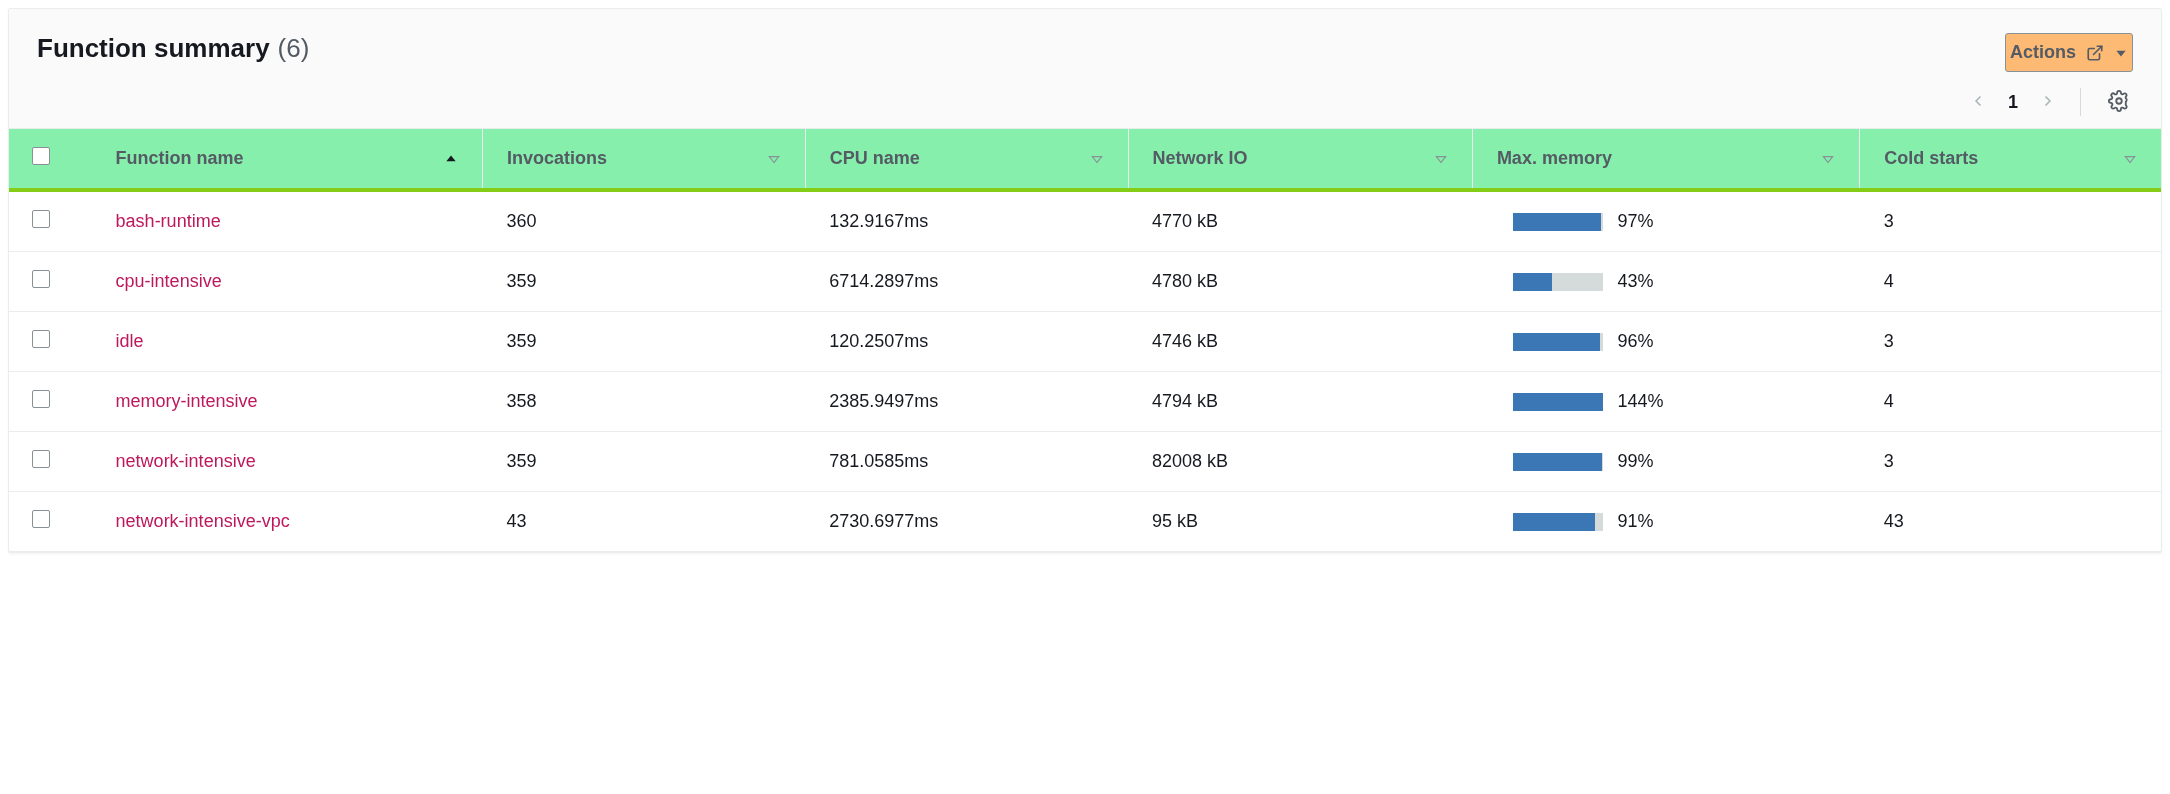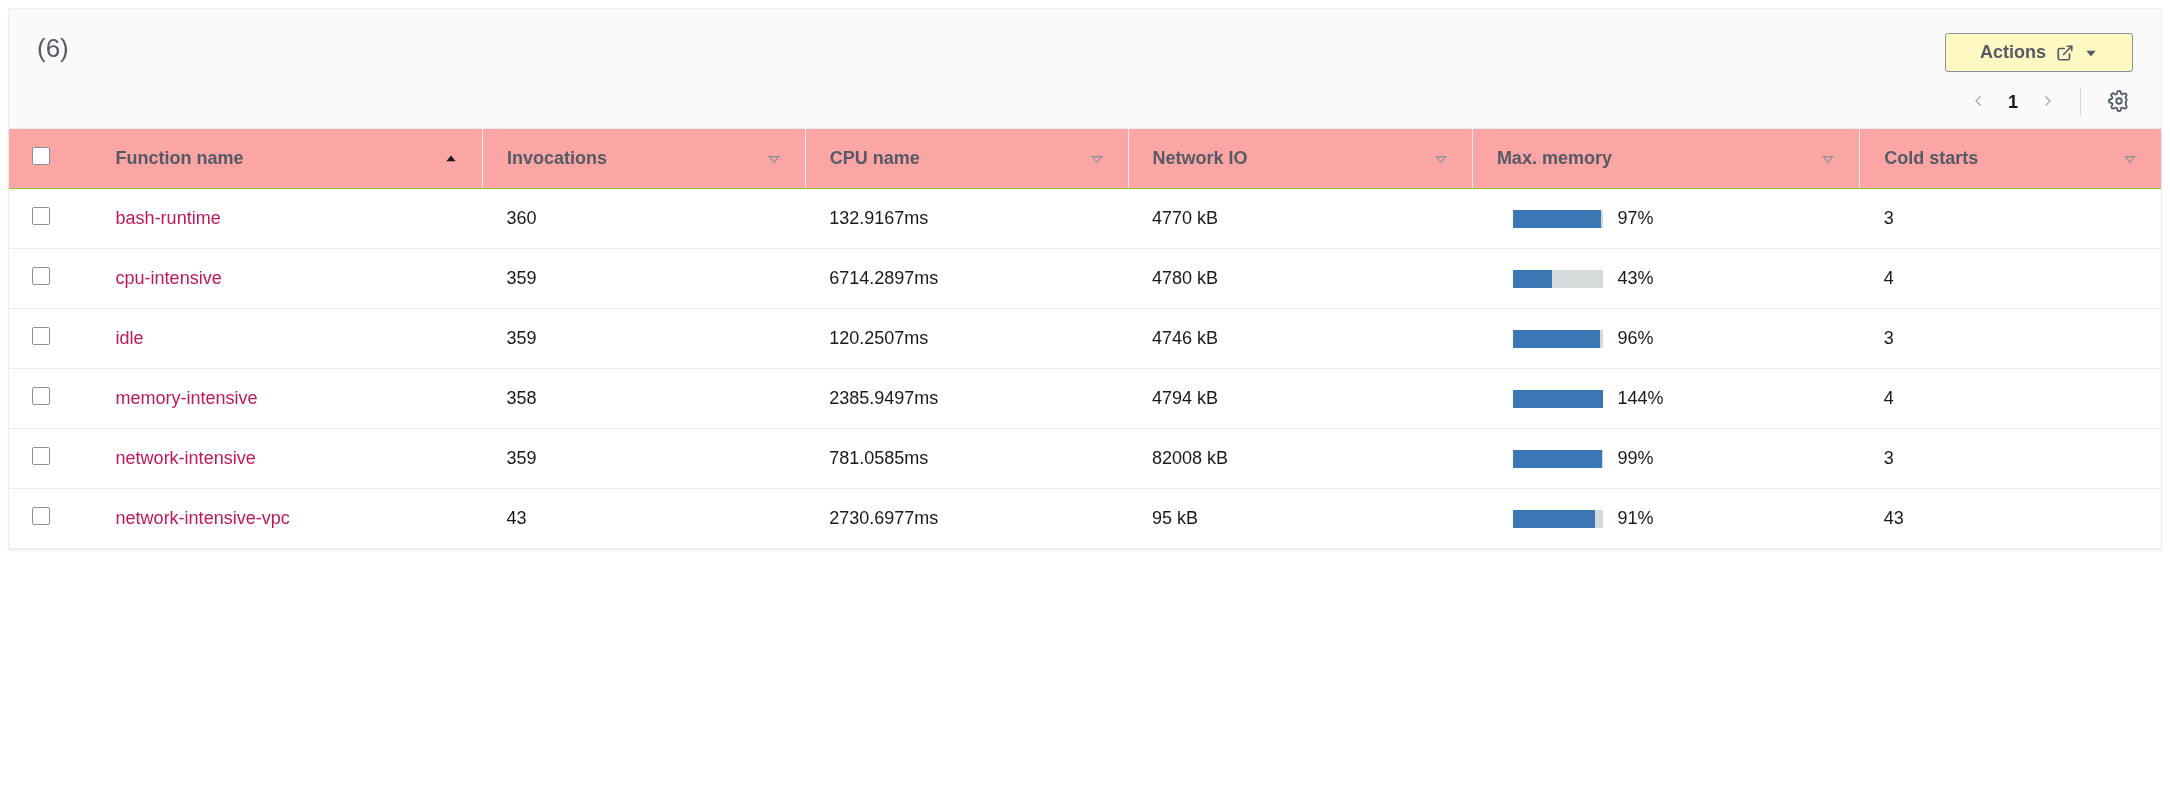--- a/index.html
+++ b/index.html
@@ -43,24 +43,24 @@
   .header-right {
     display: flex;
     flex-direction: column;
     align-items: flex-end;
     gap: 16px;
   }
   .actions-btn {
     display: inline-flex;
     align-items: center;
     gap: 10px;
-    padding: 8px 34px;
+    padding: 8px 4px;
     border: 1px solid #879196;
     border-radius: 3px;
-    background: #fef9c3;
+    background: #fdba74;
     color: #545b64;
     font-weight: 700;
     font-size: 18px;
     cursor: pointer;
   }
   .actions-btn svg { display: block; }
   .pager-row {
     display: flex;
     align-items: center;
     gap: 18px;
@@ -105,22 +105,22 @@
     width: 100%;
     border-collapse: collapse;
     font-size: 18px;
     color: #16191f;
   }
   thead th {
     text-align: left;
     font-weight: 700;
     color: #545b64;
     padding: 18px 12px;
-    border-bottom: 1px solid #84cc16;
-    background: #fca5a5;
+    border-bottom: 4px solid #84cc16;
+    background: #86efac;
     position: relative;
   }
   thead th.first, tbody td.first {
     width: 64px;
     text-align: center;
     padding-left: 0;
     padding-right: 0;
   }
   thead th .col-head {
     display: flex;
@@ -194,20 +194,21 @@
   .net-col  { width: 16%; }
   .mem-col  { width: 18%; }
   .cold-col { width: 14%; }
 </style>
 </head>
 <body>
 
 <div class="panel">
   <div class="panel-header">
     <div class="title-wrap">
+      <span class="title-strong">Function summary</span>
       <span class="title-count">(6)</span>
     </div>
     <div class="header-right">
       <button class="actions-btn">
         <span>Actions</span>
         <span>
           <svg width="18" height="18" viewBox="0 0 24 24" fill="none" stroke="currentColor" stroke-width="2.2" stroke-linecap="round" stroke-linejoin="round">
             <path d="M18 13v6a2 2 0 0 1-2 2H5a2 2 0 0 1-2-2V8a2 2 0 0 1 2-2h6"></path>
             <polyline points="15 3 21 3 21 9"></polyline>
             <line x1="10" y1="14" x2="21" y2="3"></line>

